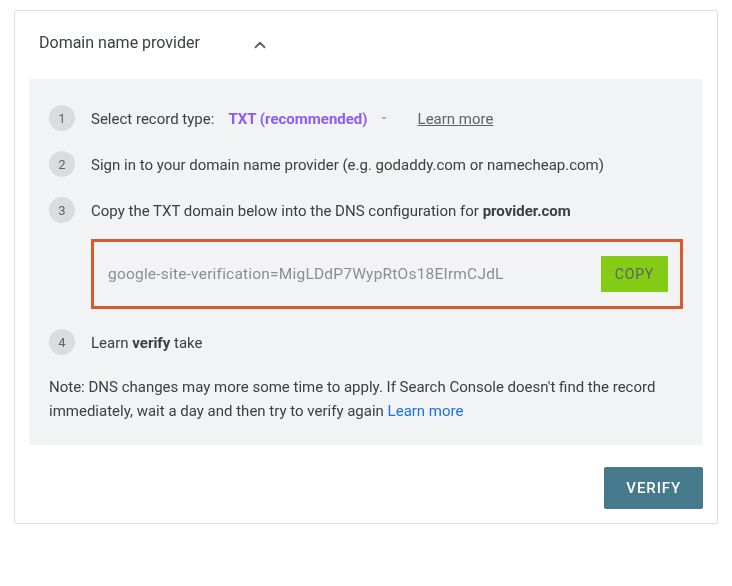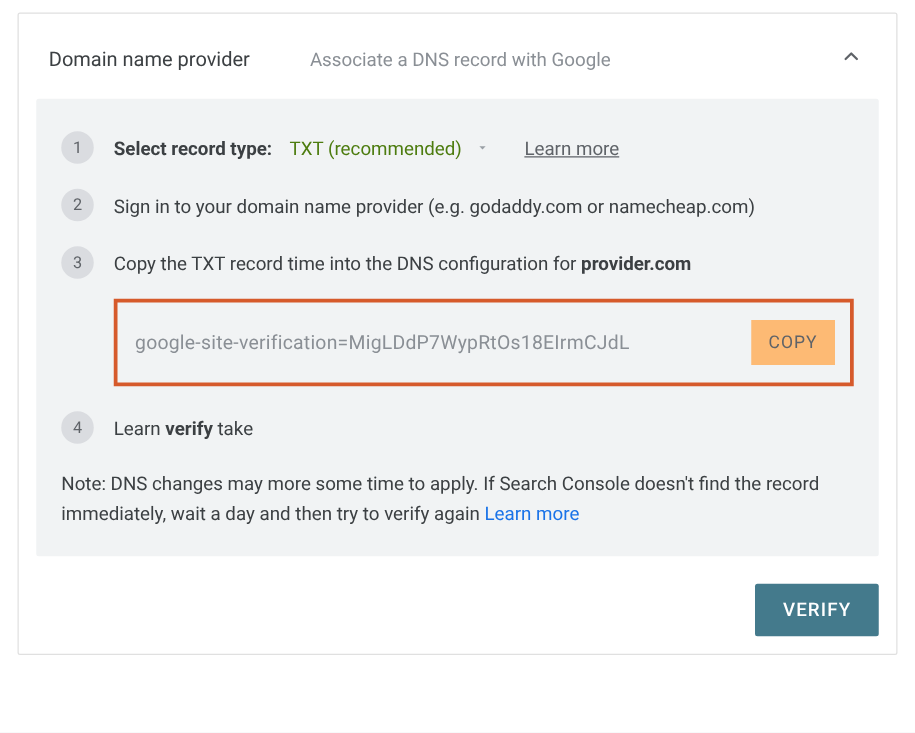--- a/index.html
+++ b/index.html
@@ -14,21 +14,21 @@
       height: 586px;
       padding: 10px 14px;
     }
     .card {
       border: 1px solid #e0e0e0;
       border-radius: 2px;
       background: #fff;
     }
     .header {
       display: flex;
-      align-items: flex-end;
+      align-items: flex-start;
       padding: 22px 24px 22px 24px;
     }
     .header-title {
       color: #3c4043;
       font-size: 16px;
       font-weight: 400;
       margin-right: 48px;
     }
     .header-subtitle {
       color: #8a8f95;
@@ -80,28 +80,27 @@
     .row-inline {
       display: flex;
       align-items: center;
       flex-wrap: wrap;
       gap: 0;
     }
     .label-text {
       color: #3c4043;
       font-size: 15px;
       margin-right: 14px;
-      font-weight: bold;
     }
     .dropdown {
       display: inline-flex;
       align-items: center;
-      color: #4d7c0f;
-      font-size: 15px;
-      font-weight: 400;
+      color: #8b5cf6;
+      font-size: 15px;
+      font-weight: 700;
       cursor: pointer;
       margin-right: 28px;
     }
     .dropdown-caret {
       margin-left: 10px;
       color: #9aa0a6;
     }
     .learn-more {
       color: #5f6368;
       font-size: 15px;
@@ -119,21 +118,21 @@
       gap: 10px;
     }
     .txt-record {
       color: #8a8f95;
       font-size: 15.5px;
       white-space: nowrap;
       overflow: hidden;
       letter-spacing: 0.2px;
     }
     .copy-btn {
-      background: #fdba74;
+      background: #84cc16;
       color: #5f6368;
       font-size: 14px;
       letter-spacing: 0.8px;
       border: none;
       padding: 10px 14px;
       cursor: pointer;
       font-family: inherit;
       flex-shrink: 0;
     }
     .note {
@@ -166,21 +165,20 @@
     }
     .bold { font-weight: 700; }
   </style>
 </head>
 <body>
 
 <div class="card">
 
   <div class="header">
     <div class="header-title">Domain name provider</div>
-    <div class="header-subtitle">Associate a DNS record with Google</div>
     <div class="chevron">
       <svg width="18" height="18" viewBox="0 0 24 24" fill="none" stroke="currentColor" stroke-width="2.4" stroke-linecap="round" stroke-linejoin="round">
           <polyline points="6 15 12 9 18 15"></polyline>
         </svg>
     </div>
   </div>
 
   <div class="content">
 
     <div class="step">
@@ -200,21 +198,21 @@
     </div>
 
     <div class="step">
       <div class="step-badge">2</div>
       <div class="step-body">Sign in to your domain name provider (e.g. godaddy.com or namecheap.com)</div>
     </div>
 
     <div class="step">
       <div class="step-badge">3</div>
       <div class="step-body">
-        <span>Copy the TXT record time into the DNS configuration for </span><span class="bold">provider.com</span>
+        <span>Copy the TXT domain below into the DNS configuration for </span><span class="bold">provider.com</span>
         <div class="txt-highlight-box">
           <div class="txt-record">google-site-verification=MigLDdP7WypRtOs18EIrmCJdL</div>
           <button class="copy-btn">COPY</button>
         </div>
       </div>
     </div>
 
     <div class="step">
       <div class="step-badge">4</div>
       <div class="step-body">

